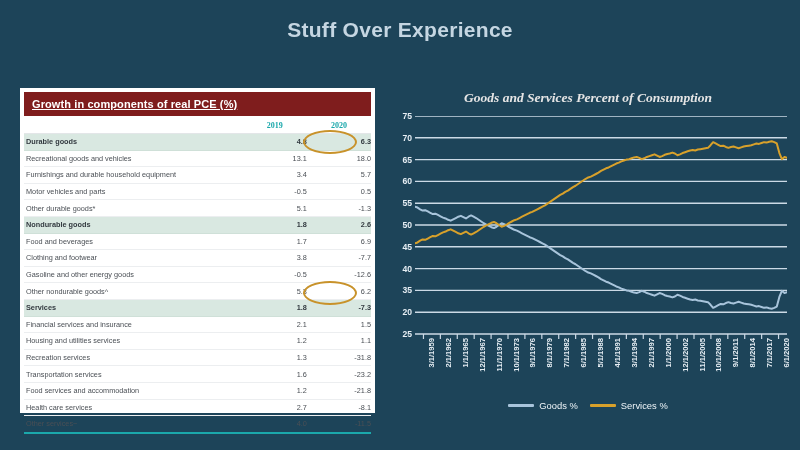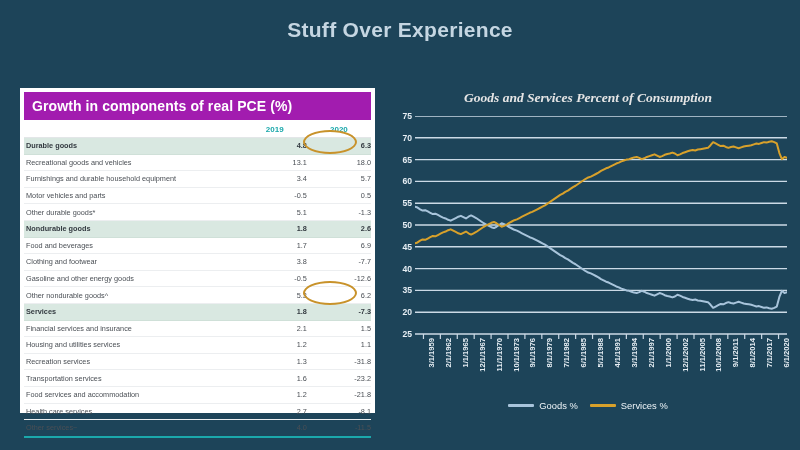--- a/index.html
+++ b/index.html
@@ -30,45 +30,47 @@
 
   
   #table-panel {
     position: absolute;
     left: 20px; top: 88px;
     width: 355px; height: 325px;
     background: #ffffff;
     padding: 4px 4px 0 4px;
   }
   #table-header {
-    background: #a21caf;
+    background: #7f1d1d;
     color: #ffffff;
-    font-size: 14px;
+    font-size: 11px;
     font-weight: bold;
     padding: 6px 8px 6px 8px;
     letter-spacing: 0.1px;
+    text-decoration: underline;
   }
   table.pce {
     width: 100%;
     border-collapse: collapse;
     table-layout: fixed;
     font-size: 7.3px;
     color: #4a4f55;
   }
   table.pce col.c-label { width: 63%; }
   table.pce col.c-v1 { width: 18.5%; }
   table.pce col.c-v2 { width: 18.5%; }
 
   table.pce th {
     font-size: 8px;
     font-weight: bold;
     color: #1ba8ab;
     text-align: center;
     padding: 5px 0 3px 0;
     border-bottom: 1px solid #e3e6e8;
+    font-family: Liberation Serif, serif;
   }
   table.pce th.lbl { text-align: left; }
 
   table.pce td {
     padding: 3.3px 0 3.3px 0;
     border-bottom: 1px solid #eceef0;
     white-space: nowrap;
     overflow: hidden;
   }
   table.pce td.label { text-align: left; padding-left: 2px; }

